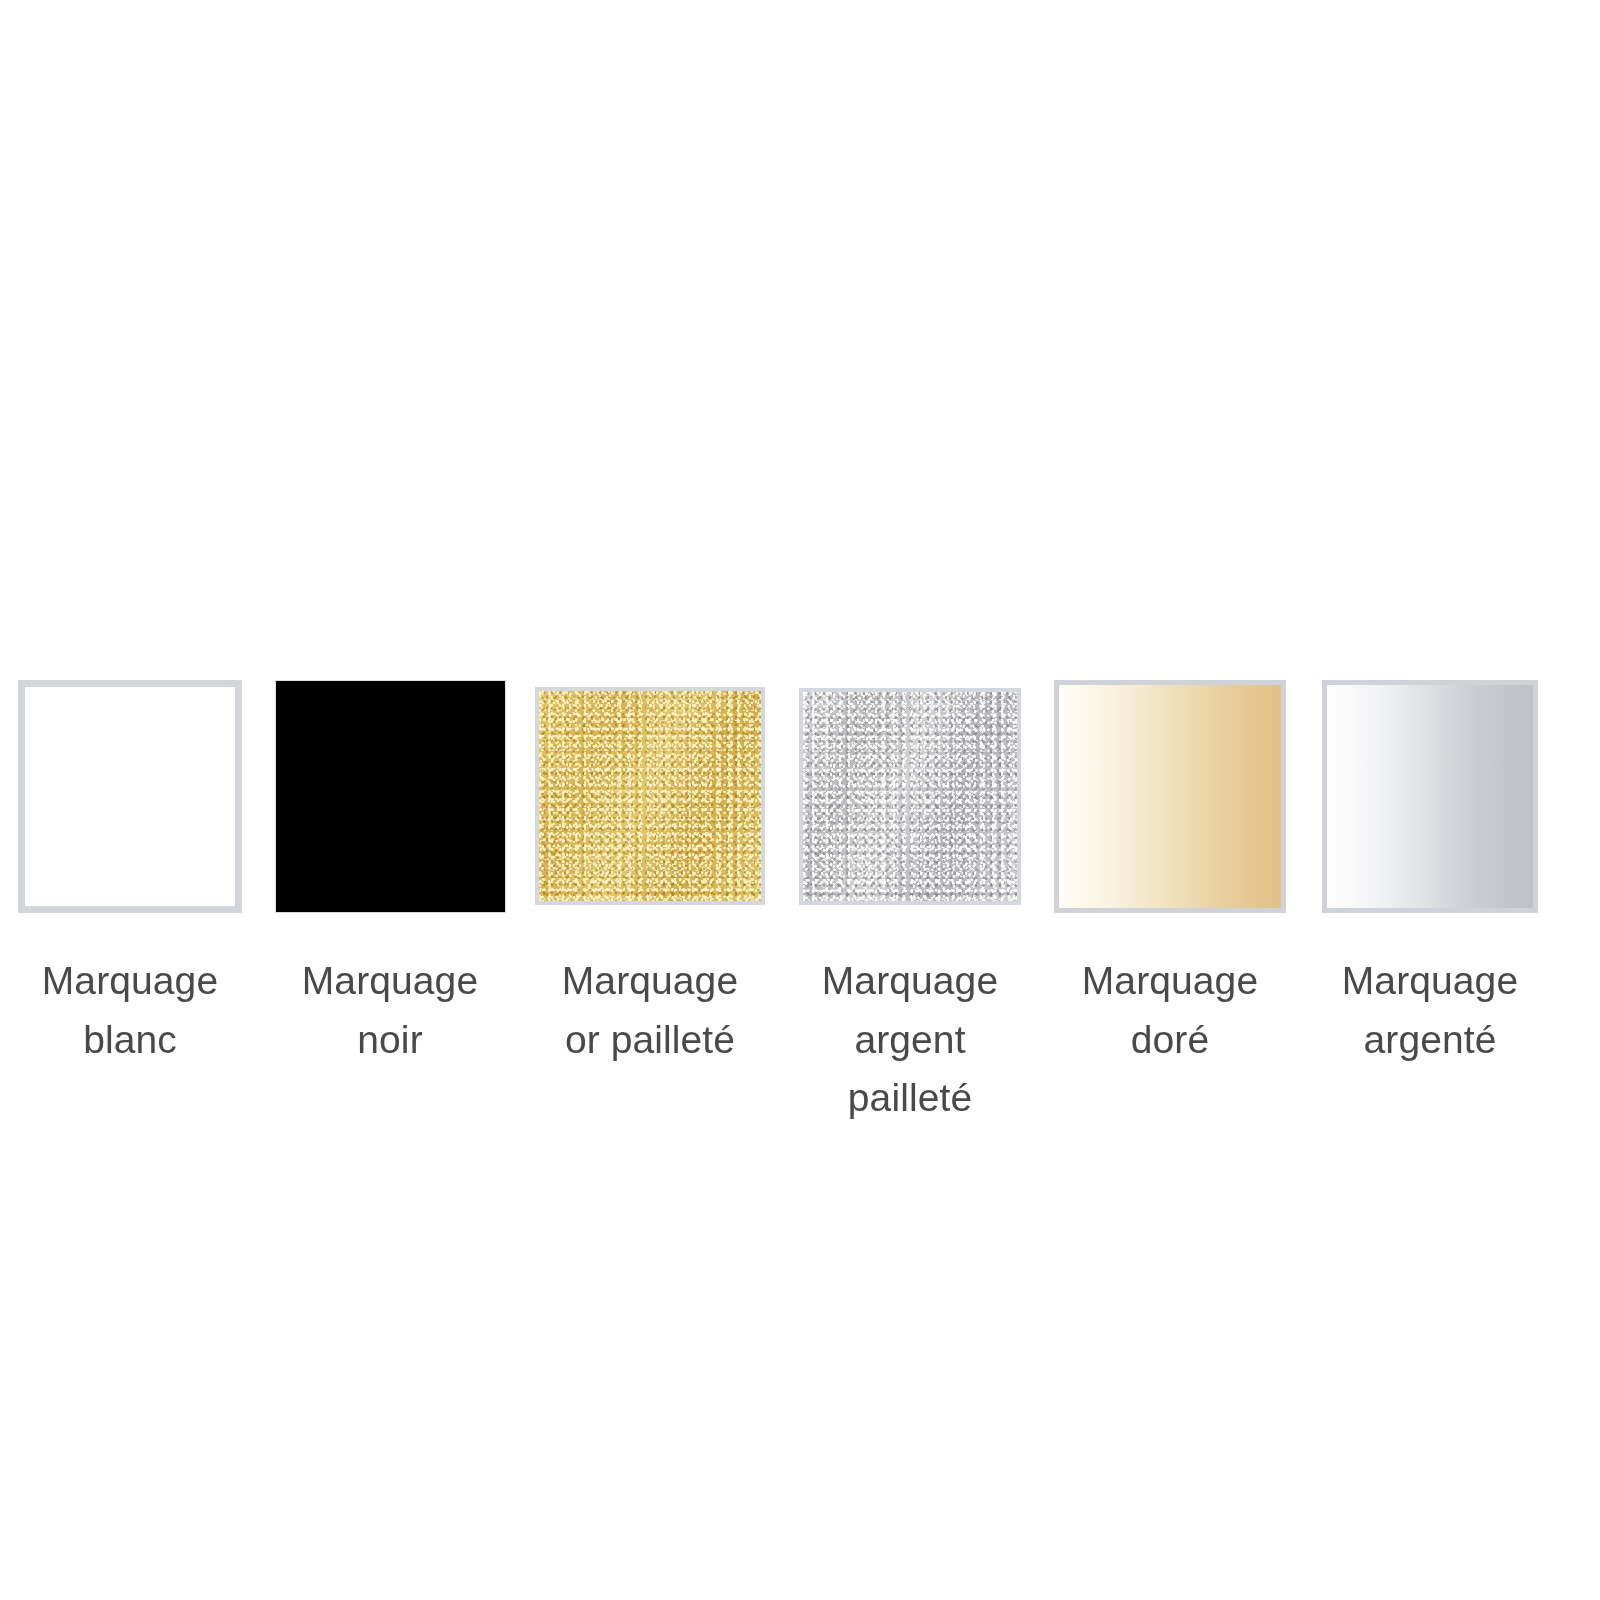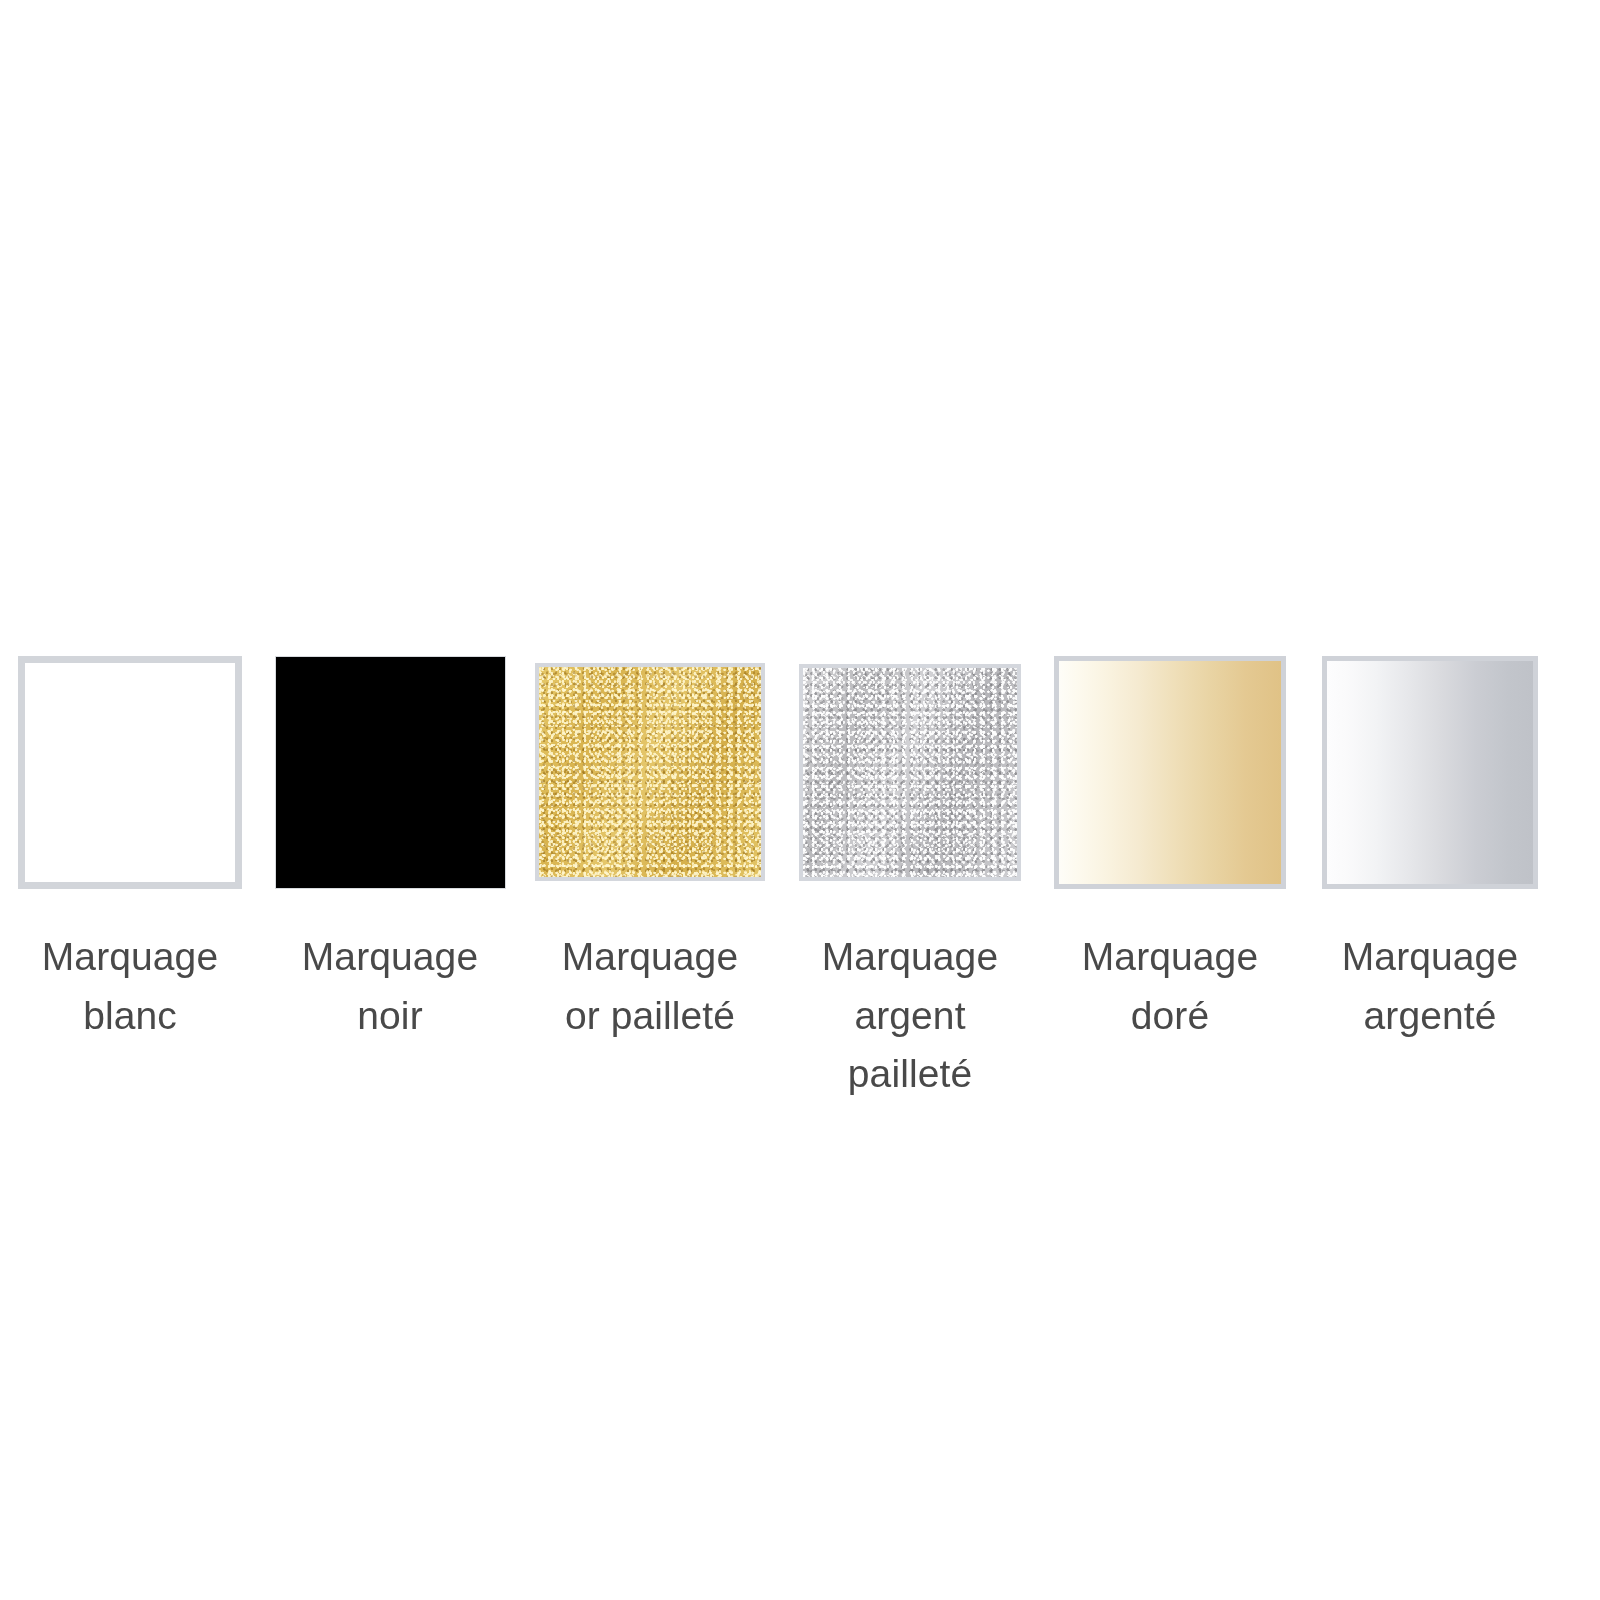--- a/index.html
+++ b/index.html
@@ -18,21 +18,21 @@
   .sheet {
     position: relative;
     width: 1600px;
     height: 1600px;
     background: #ffffff;
   }
 
   .swatch-row {
     position: absolute;
     left: 0;
-    top: 648px;
+    top: 672px;
     width: 1560px;
     display: flex;
     align-items: flex-start;
     justify-content: flex-start;
   }
 
   .swatch-cell {
     width: 266.6px;
     display: flex;
     flex-direction: column;

